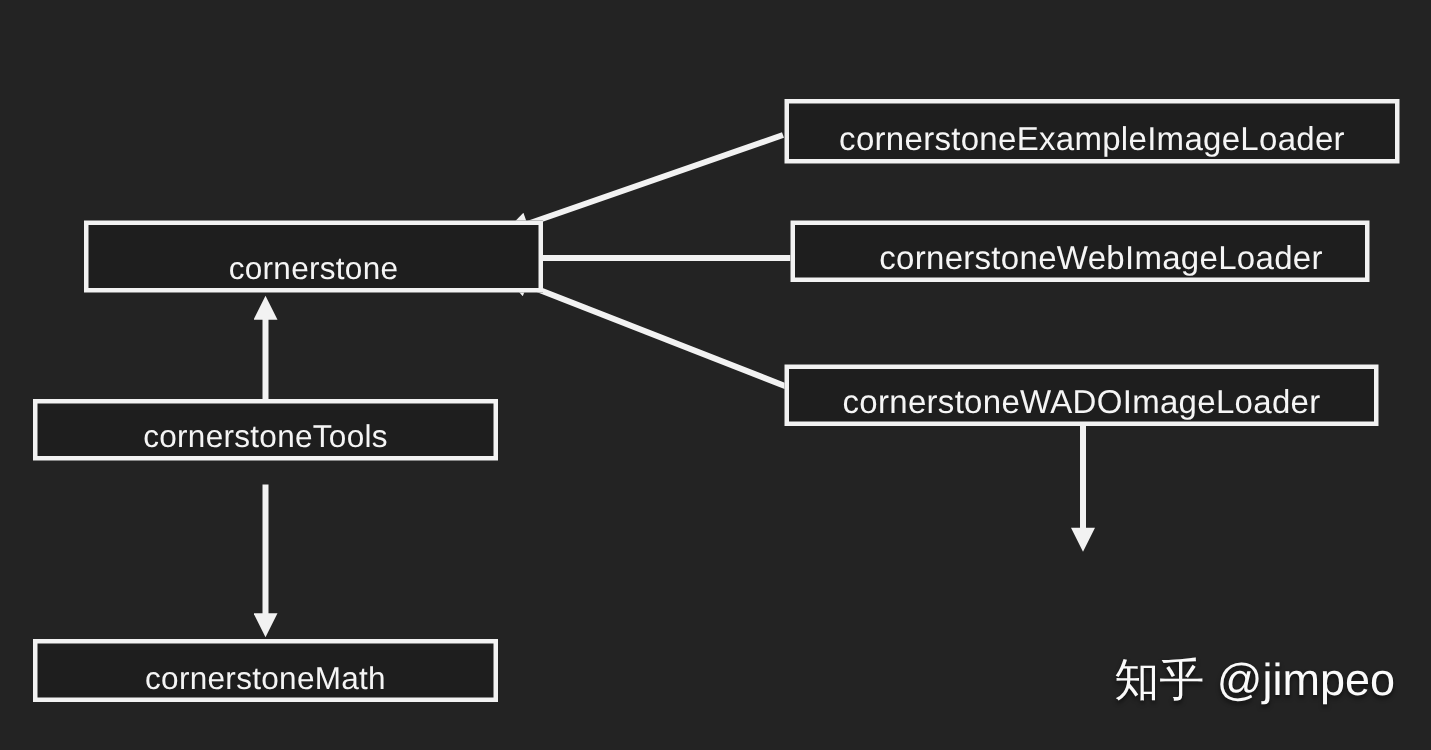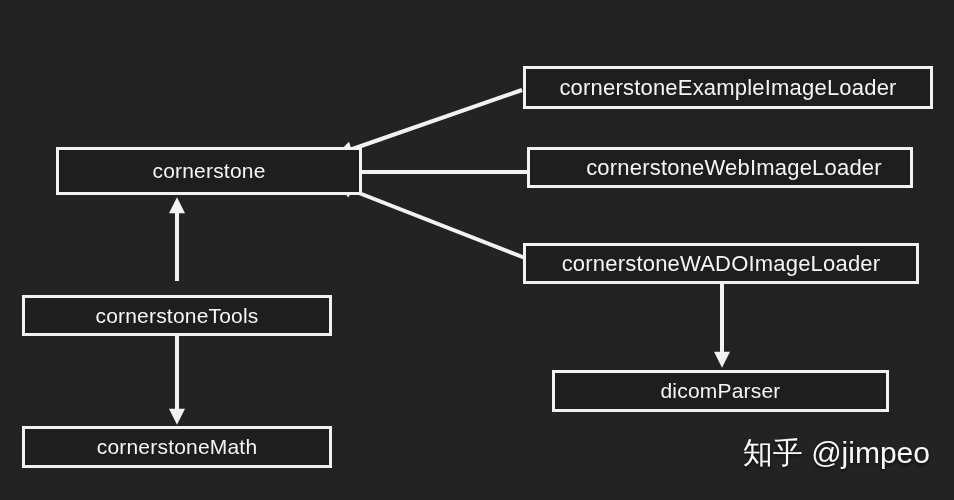--- a/index.html
+++ b/index.html
@@ -17,31 +17,31 @@
     width: 954px; height: 500px;
     pointer-events: none;
   }
   .node {
     position: absolute;
     box-sizing: border-box;
     border: 3px solid #f2f2f2;
     background: #1e1e1e;
     color: #f5f5f5;
     display: flex;
-    align-items: center;
+    align-items: flex-end;
     justify-content: center;
     font-size: 21px;
     letter-spacing: 0.2px;
     white-space: nowrap;
   }
   .node-cornerstone { left: 8px;  top: 147px; width: 306px; height: 48px; margin-left: 48px; }
   .node-example     { left: 523px; top: 66px;  width: 410px; height: 43px; font-size: 22px; }
   .node-web         { left: 527px; top: 147px; width: 386px; height: 41px; font-size: 22px; padding-left: 28px; }
   .node-wado        { left: 523px; top: 243px; width: 396px; height: 41px; font-size: 22px; }
-  .node-tools       { left: 22px;  top: 295px; width: 310px; height: 41px; }
+  .node-tools       { left: 22px;  top: 266px; width: 310px; height: 41px; }
   .node-math        { left: 22px;  top: 426px; width: 310px; height: 42px; }
   .node-dicom       { left: 552px; top: 370px; width: 337px; height: 42px; }
   .watermark {
     position: absolute;
     right: 24px;
     bottom: 26px;
     color: #fafafa;
     font-size: 30px;
     font-weight: 400;
     text-shadow: 0 2px 3px rgba(0,0,0,0.55);
@@ -87,19 +87,16 @@
   </div>
 
   <div class="node node-tools">
     <span>cornerstoneTools</span>
   </div>
 
   <div class="node node-math">
     <span>cornerstoneMath</span>
   </div>
 
-  <div class="node node-dicom">
-    <span>dicomParser</span>
-  </div>
 
   <div class="watermark">知乎 @jimpeo</div>
 
 </div>
 
 </body></html>

